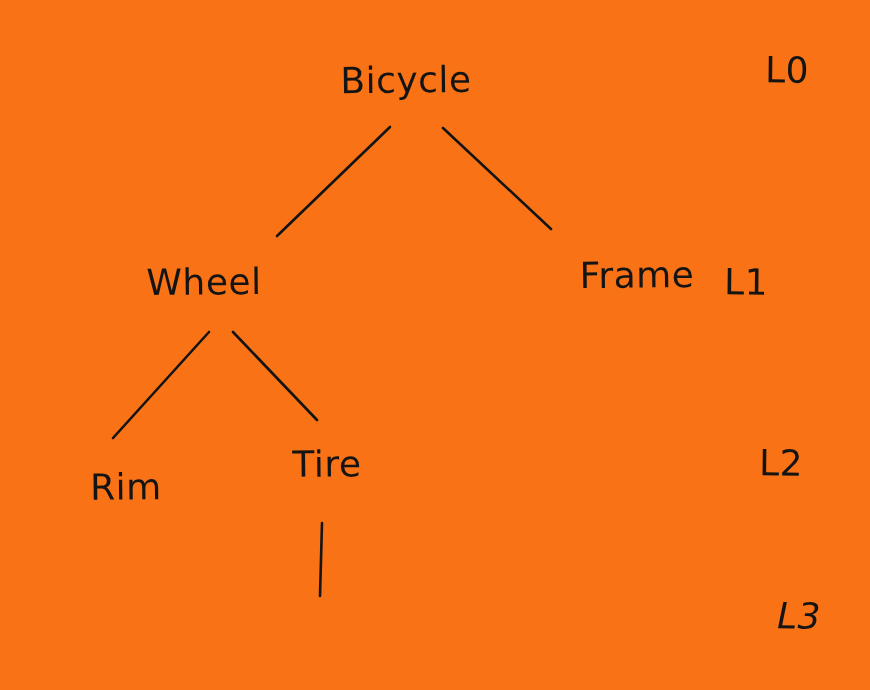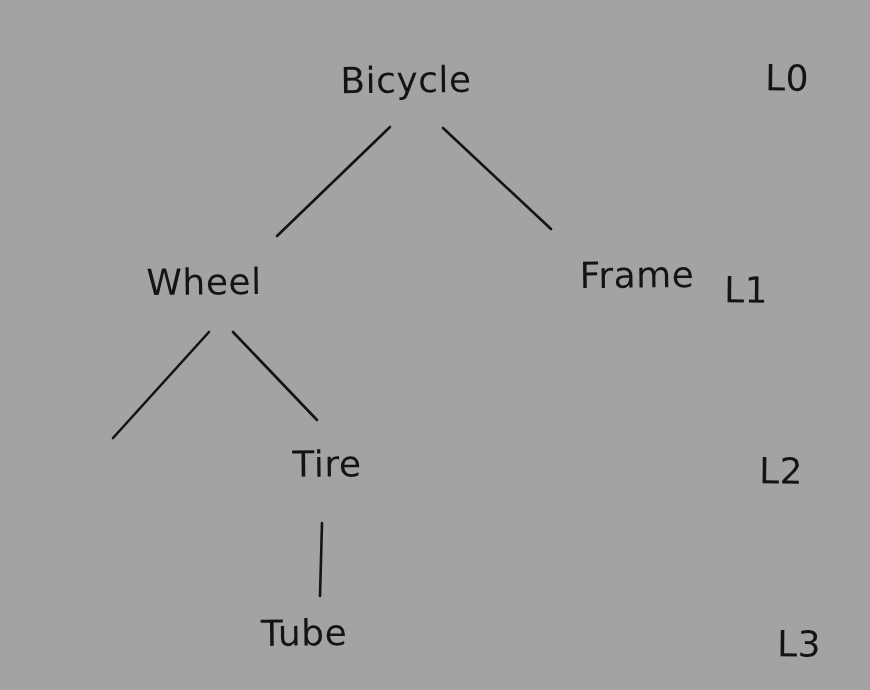--- a/index.html
+++ b/index.html
@@ -4,21 +4,21 @@
 <style>
   html, body {
     margin: 0;
     padding: 0;
     background: #ffffff;
   }
   #stage {
     position: relative;
     width: 870px;
     height: 690px;
-    background: #a3a3a3;
+    background: #f97316;
     overflow: hidden;
     font-family: "DejaVu Sans", "Liberation Sans", sans-serif;
   }
   #edge-layer {
     position: absolute;
     left: 0;
     top: 0;
     width: 870px;
     height: 690px;
   }
@@ -30,39 +30,39 @@
   .node, .level-label {
     position: absolute;
     transform: translate(-50%, -50%);
     color: #141414;
     white-space: nowrap;
     font-size: 36px;
     font-weight: 500;
     letter-spacing: 0.5px;
   }
   .node { transform: translate(-50%, -50%) rotate(-0.6deg); }
-  .level-label { transform: translate(-50%, -50%) rotate(0.6deg); margin-top: 8px; }
+  .level-label { transform: translate(-50%, -50%) rotate(0.6deg); }
 </style>
 </head>
 <body>
 
 <div id="stage">
 
   <svg id="edge-layer">
     <line x1="390" y1="127" x2="277" y2="236"></line>
     <line x1="443" y1="128" x2="551" y2="229"></line>
     <line x1="209" y1="332" x2="113" y2="438"></line>
     <line x1="233" y1="332" x2="317" y2="420"></line>
     <line x1="322" y1="523" x2="320" y2="596"></line>
   </svg>
 
   <div class="node" style="left: 406px; top: 80px;">Bicycle</div>
   <div class="node" style="left: 204px; top: 282px;">Wheel</div>
   <div class="node" style="left: 637px; top: 275px;">Frame</div>
+  <div class="node" style="left: 126px; top: 487px;">Rim</div>
   <div class="node" style="left: 327px; top: 464px;">Tire</div>
-  <div class="node" style="left: 304px; top: 633px;">Tube</div>
 
   <div class="level-label" style="left: 787px; top: 70px;">L0</div>
   <div class="level-label" style="left: 746px; top: 282px;">L1</div>
   <div class="level-label" style="left: 781px; top: 463px;">L2</div>
-  <div class="level-label" style="left: 799px; top: 636px;">L3</div>
+  <div class="level-label" style="left: 799px; top: 616px; font-style: italic;">L3</div>
 
 </div>
 
 </body></html>

